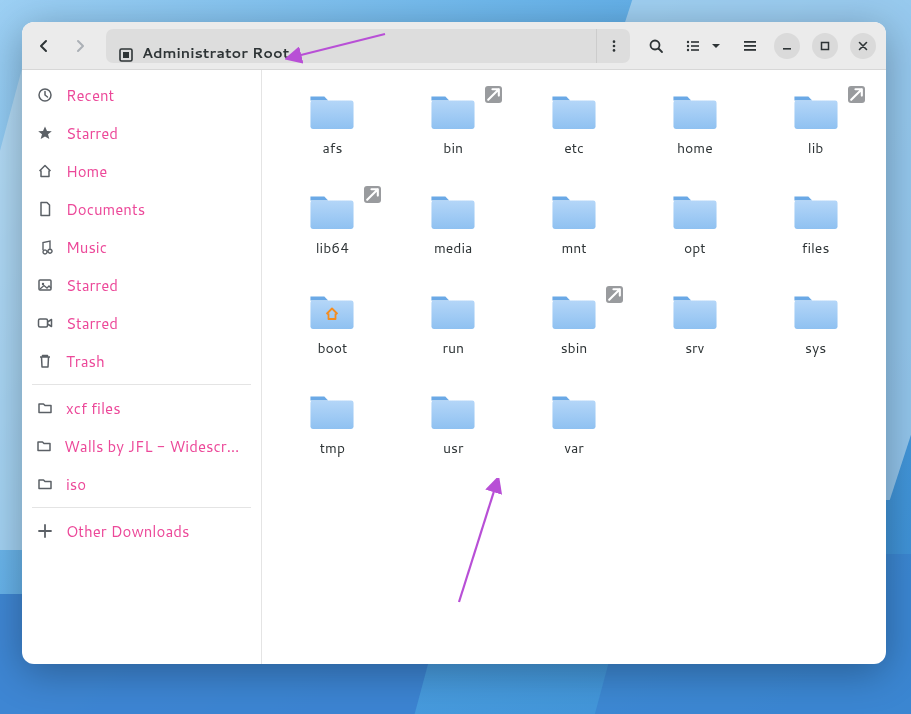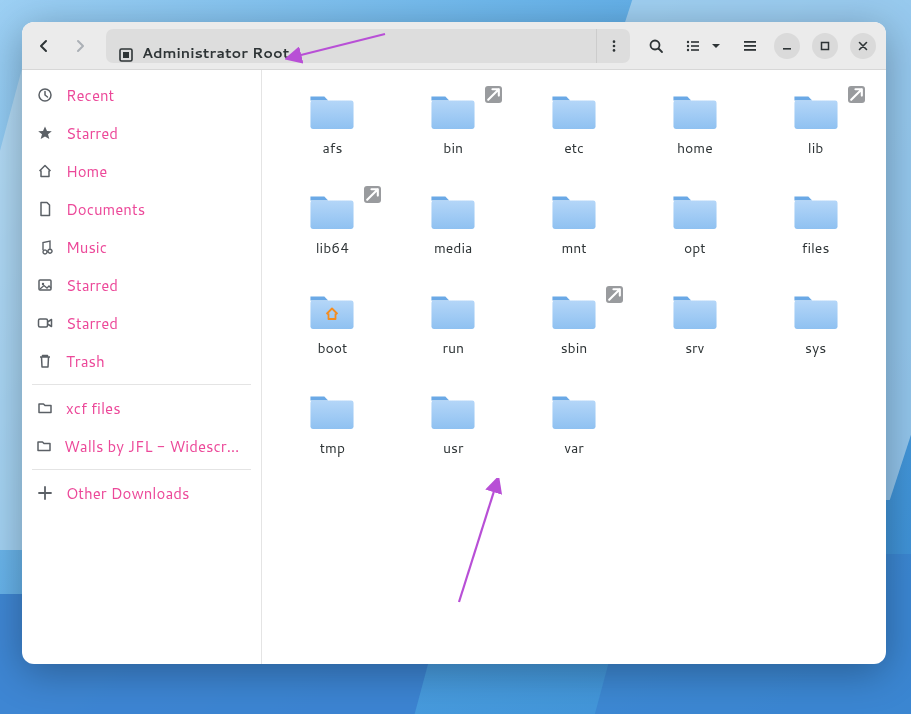--- a/index.html
+++ b/index.html
@@ -301,20 +301,28 @@
             </span>
             <span class="label">xcf files</span>
           </div>
           <div class="sb-item">
             <span class="sb-icon">
               <svg width="16" height="16" viewBox="0 0 16 16">
                 <path d="M2 4 H6.5 L8 5.5 H14 V12.5 H2 Z" stroke="#5b6066" stroke-width="1.5" fill="none" stroke-linejoin="round"></path>
               </svg>
             </span>
             <span class="label">Walls by JFL - Widescreen (…</span>
+          </div>
+          <div class="sb-item">
+            <span class="sb-icon">
+              <svg width="16" height="16" viewBox="0 0 16 16">
+                <path d="M2 4 H6.5 L8 5.5 H14 V12.5 H2 Z" stroke="#5b6066" stroke-width="1.5" fill="none" stroke-linejoin="round"></path>
+              </svg>
+            </span>
+            <span class="label">iso</span>
           </div>
         </div>
       <div class="sb-sep"></div>
       <div class="sb-item">
         <span class="sb-icon">
           <svg width="16" height="16" viewBox="0 0 16 16">
               <path d="M8 2 V14 M2 8 H14" stroke="#5b6066" stroke-width="1.8" stroke-linecap="round"></path>
             </svg>
         </span>
         <span class="label">Other Downloads</span>

